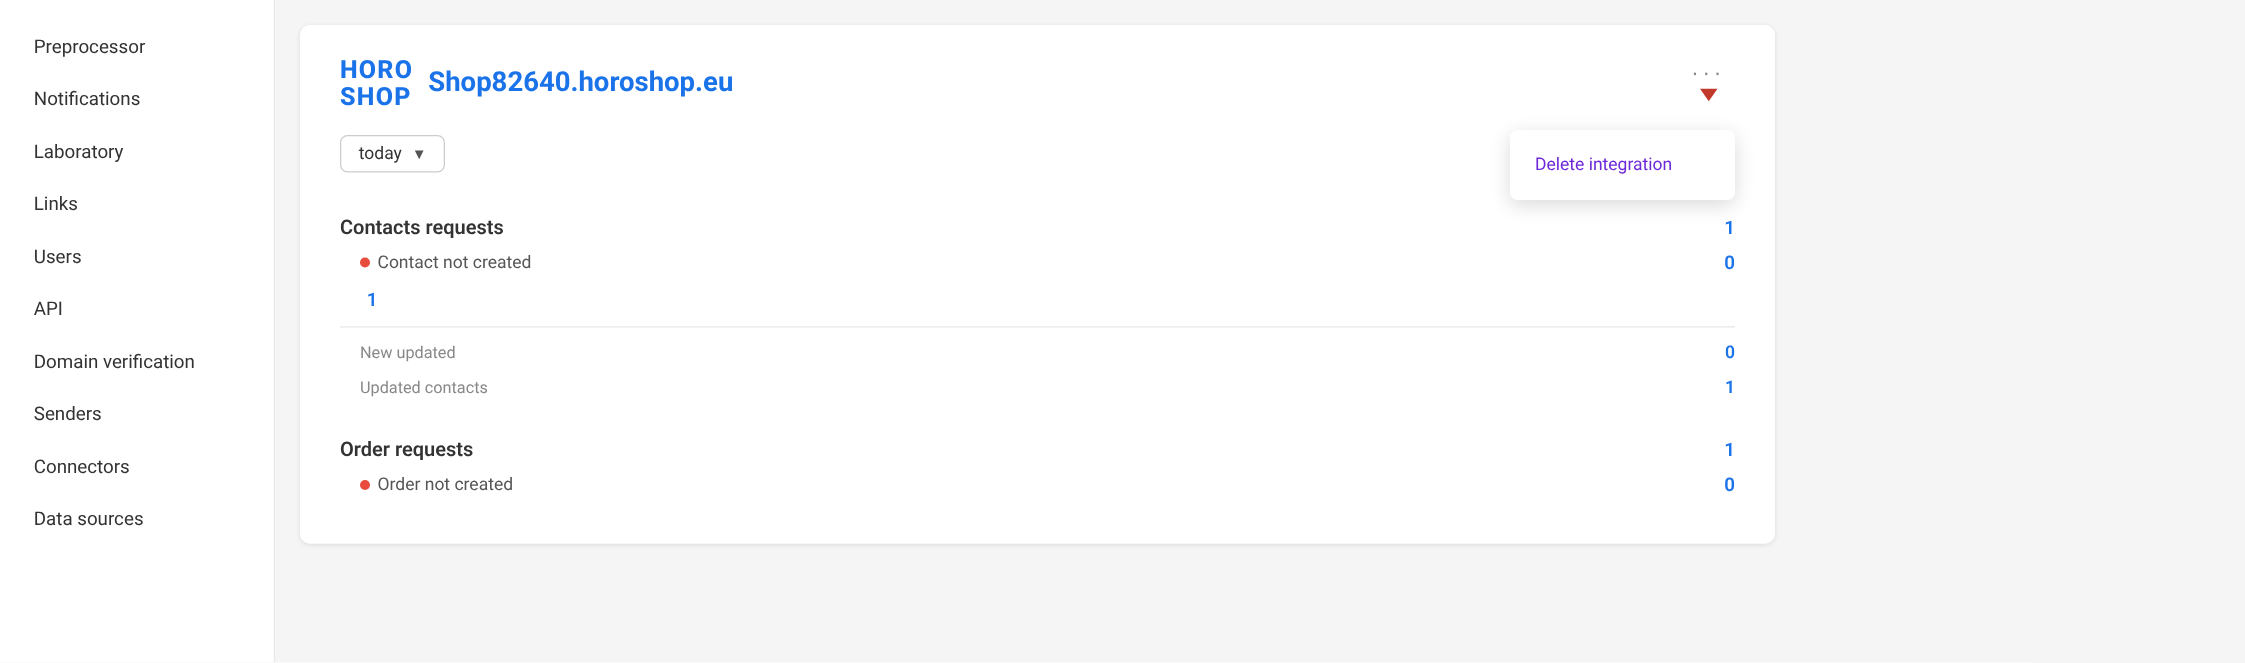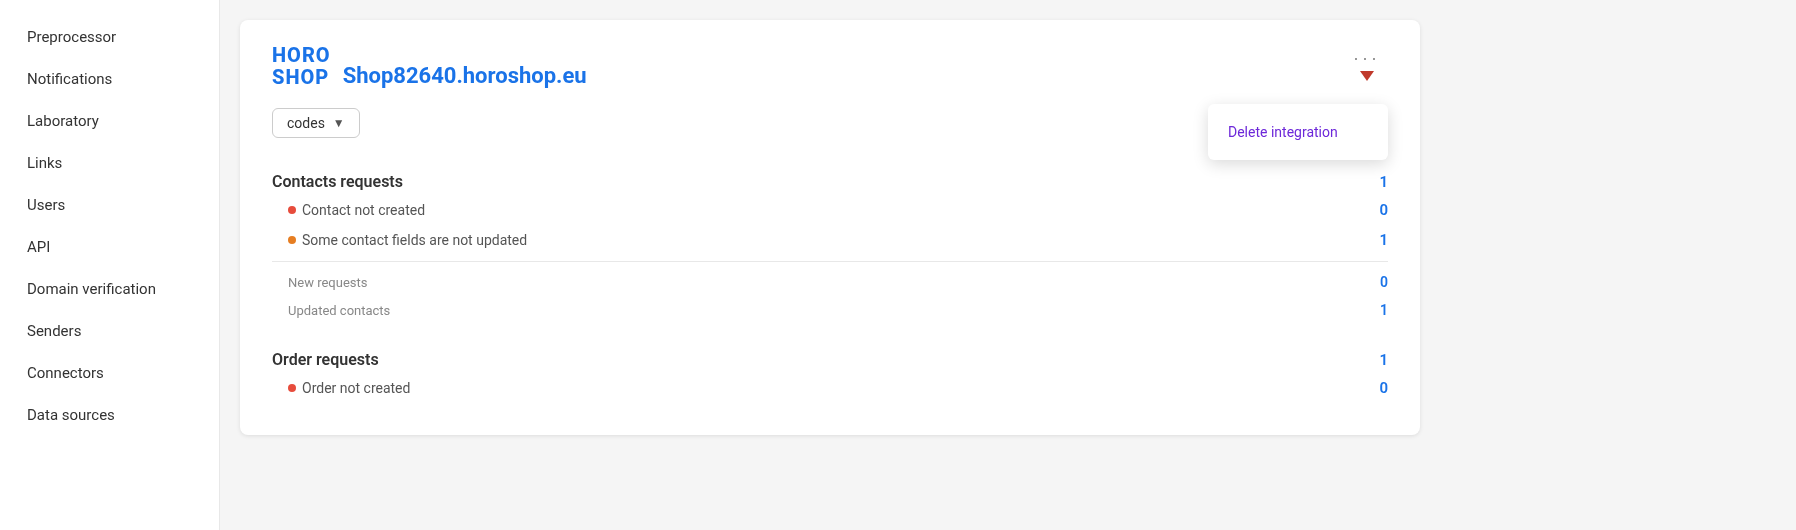--- a/index.html
+++ b/index.html
@@ -46,21 +46,21 @@
 
     .card-header {
       display: flex;
       align-items: center;
       justify-content: space-between;
       margin-bottom: 20px;
     }
 
     .logo-title {
       display: flex;
-      align-items: flex-end;
+      align-items: center;
       gap: 12px;
     }
 
     .logo-box {
       display: flex;
       flex-direction: column;
       line-height: 1.1;
     }
     .logo-line1 {
       font-size: 20px;
@@ -242,46 +242,42 @@
           <span class="dots">···</span>
           <div class="arrow-down"></div>
         </button>
         <div class="dropdown-menu">
           <div class="dropdown-menu-item">Delete integration</div>
         </div>
       </div>
     </div>
 
     <div class="period-select">
-      <span>codes</span>
+      <span>today</span>
       <span class="chevron">▼</span>
     </div>
 
     <div class="stats-section">
     <div class="stats-row section-header">
       <span class="label">Contacts requests</span>
       <span class="value">1</span>
     </div>
         <div class="stats-row">
         <span class="label indented">
           <span class="dot dot-red"></span>
           Contact not created
         </span>
         <span class="value">0</span>
       </div>
         <div class="stats-row">
-        <span class="label indented">
-          <span class="dot dot-orange"></span>
-          Some contact fields are not updated
-        </span>
         <span class="value">1</span>
       </div>
         <hr class="divider">
         <div class="stats-row sub-item">
-          <span class="label indented">New requests</span>
+          <span class="label indented">New updated</span>
           <span class="value">0</span>
         </div>
         <div class="stats-row sub-item">
           <span class="label indented">Updated contacts</span>
           <span class="value">1</span>
         </div>
         <div style="height: 16px;"></div>
         <div class="stats-row section-header">
       <span class="label">Order requests</span>
       <span class="value">1</span>

